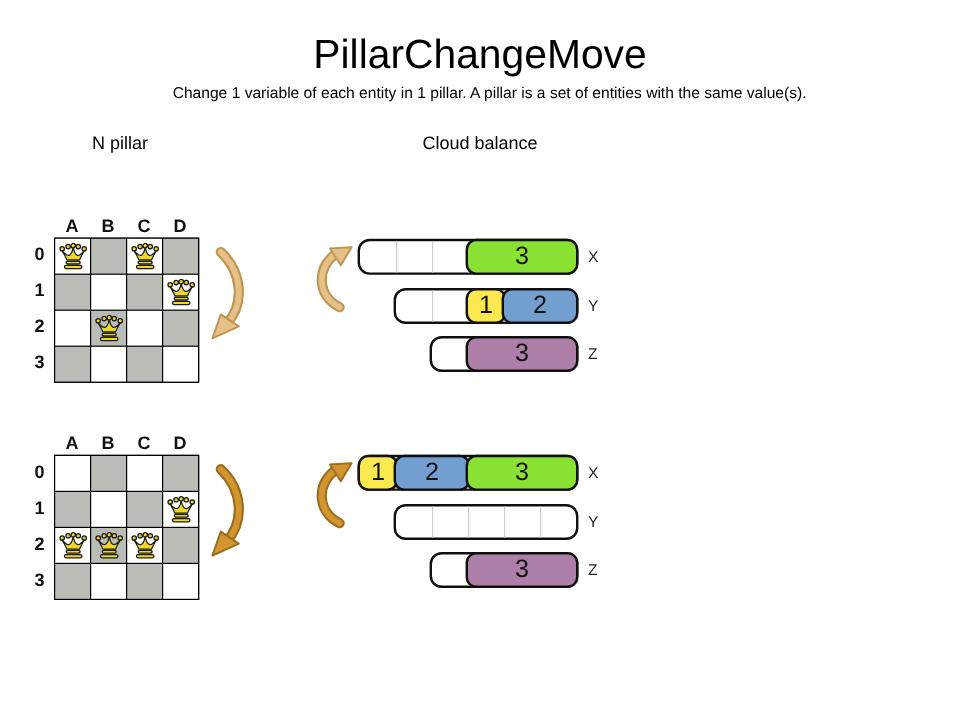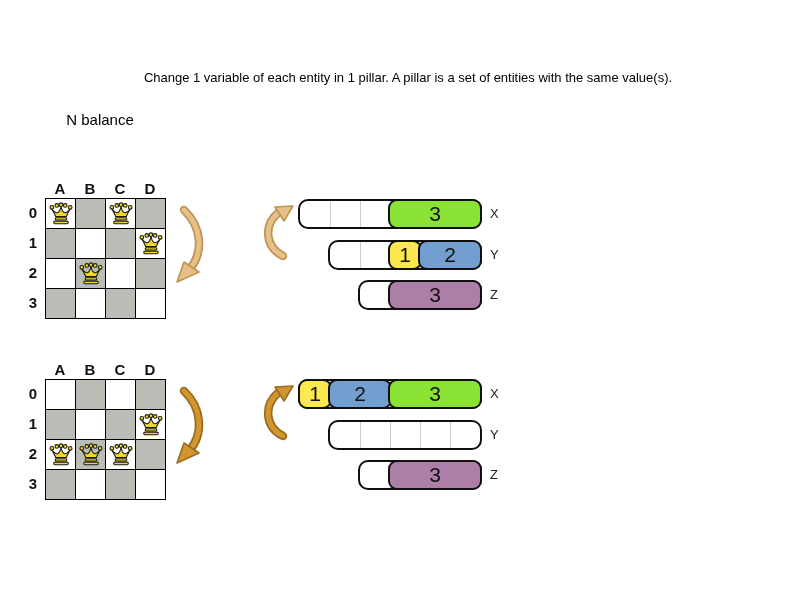--- a/index.html
+++ b/index.html
@@ -22,22 +22,24 @@
   .seg{position:absolute;top:-2px;height:calc(100% + 4px);box-sizing:border-box;
        border:2px solid #101010;border-radius:9px;display:flex;align-items:center;
        justify-content:center;font-size:21px;color:#111;}
   .bar-label{position:absolute;font-size:13px;color:#222;}
   svg.arrow{position:absolute;}
 </style>
 </head>
 <body>
 
 <div id="stage">
+  <div class="title">PillarChangeMove</div>
   <div class="subtitle">Change 1 variable of each entity in 1 pillar. A pillar is a set of entities with the same value(s).</div>
-  <div class="sec-label nq">N balance</div>
+  <div class="sec-label nq">N pillar</div>
+  <div class="sec-label cb">Cloud balance</div>
   <div id="boards">
       <div class="col-label" style="left: 45px; top: 180px;">A</div>
       <div class="col-label" style="left: 75px; top: 180px;">B</div>
       <div class="col-label" style="left: 105px; top: 180px;">C</div>
       <div class="col-label" style="left: 135px; top: 180px;">D</div>
       <div class="row-label" style="left: 24px; top: 204px;">0</div>
       <div class="row-label" style="left: 24px; top: 234px;">1</div>
       <div class="row-label" style="left: 24px; top: 264px;">2</div>
       <div class="row-label" style="left: 24px; top: 294px;">3</div>
       <div class="board" style="left: 45px; top: 198px;">

